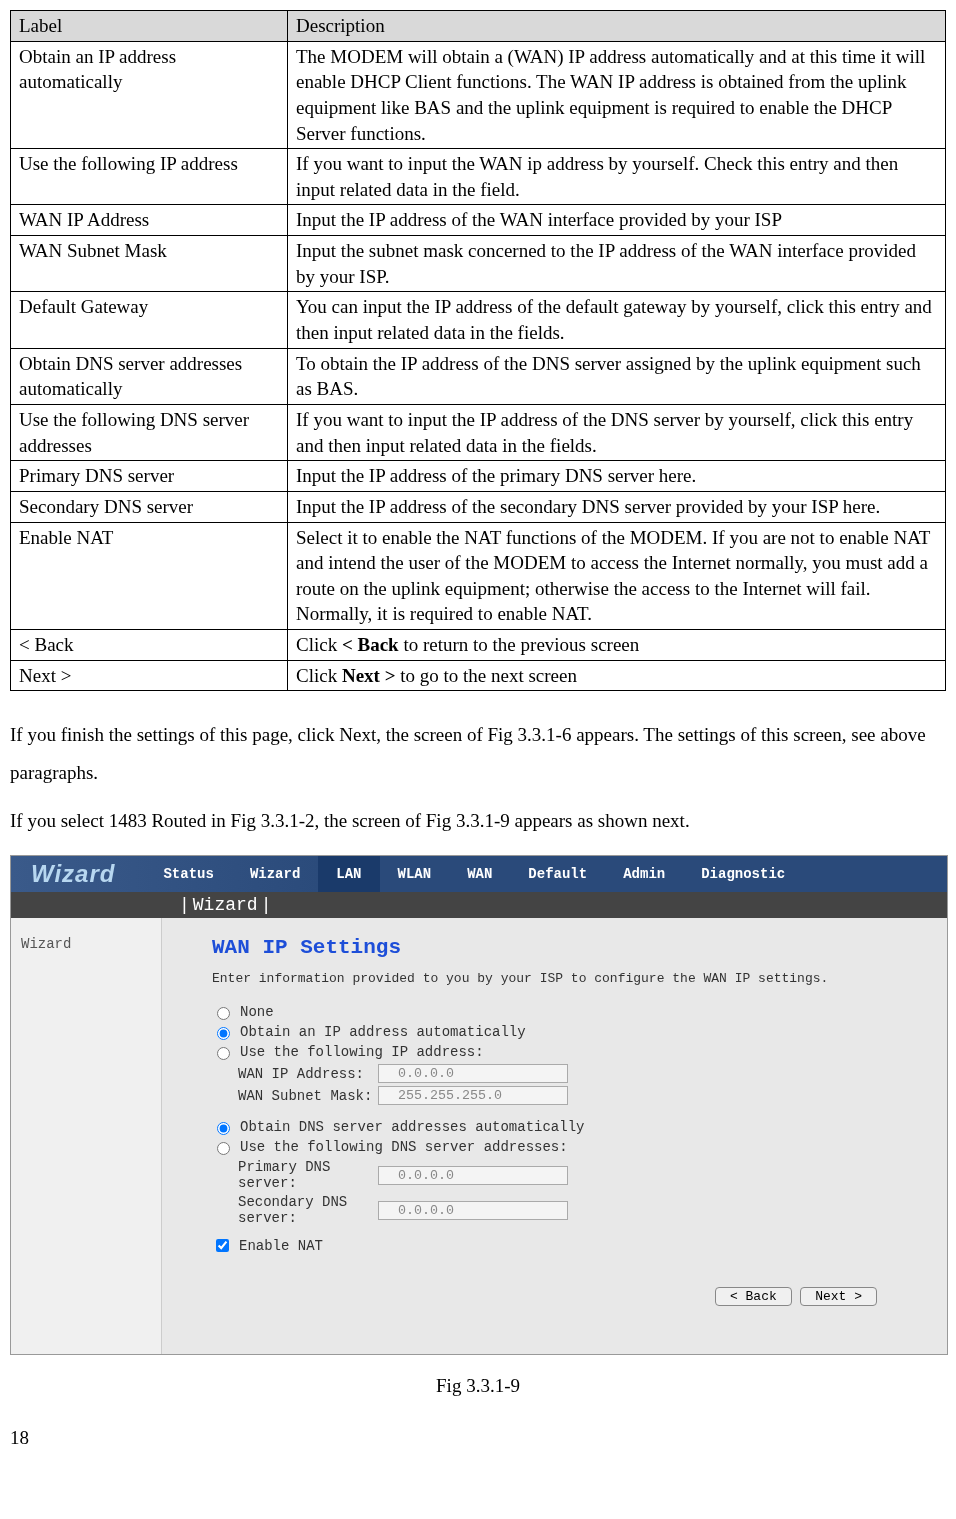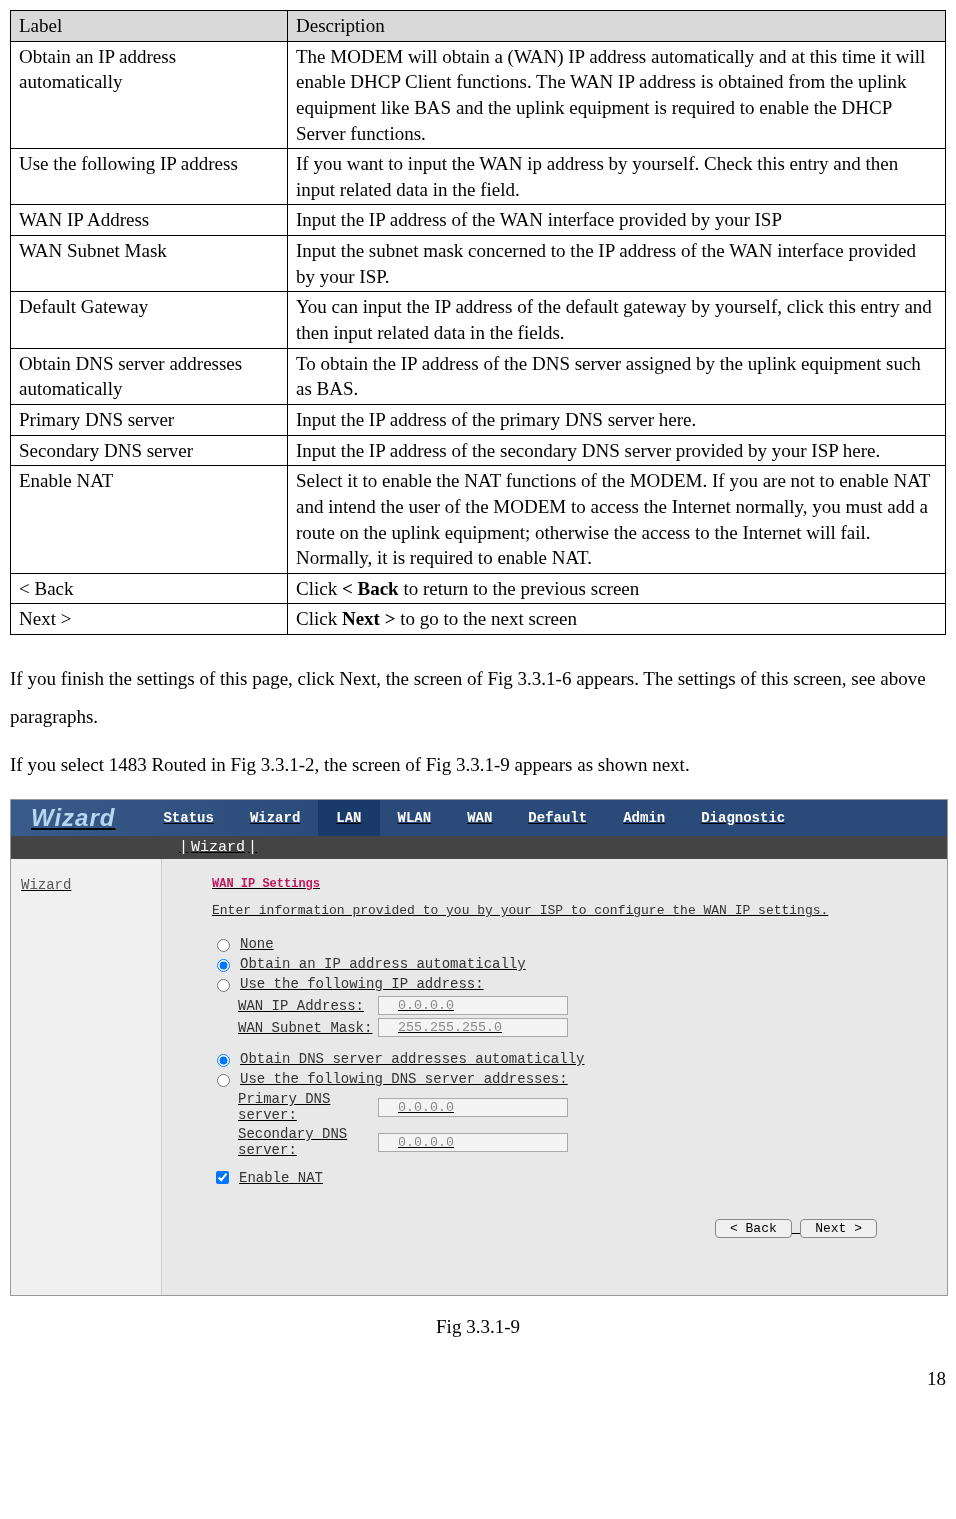--- a/index.html
+++ b/index.html
@@ -29,21 +29,20 @@
       line-height: 2;
       margin: 10px 0;
     }
     .router-ui {
       width: 100%;
       border: 1px solid #999;
       background: #e8e8e8;
       font-family: "SimSun", "Courier New", monospace;
       font-size: 14px;
       margin-top: 15px;
-      text-decoration: underline;
     }
     .router-topbar {
       display: flex;
       align-items: center;
       height: 36px;
       background: linear-gradient(to right, #3a5a8a, #2a4a7a 35%, #2a4a7a);
       color: white;
       font-weight: bold;
       padding: 0 0 0 0;
     }
@@ -62,21 +61,21 @@
       font-weight: bold;
       cursor: pointer;
     }
     .nav-item.active {
       background: #1a3a6a;
     }
     .subnav {
       background: #444;
       color: white;
       padding: 3px 0 3px 168px;
-      font-size: 15px;
+      font-size: 18px;
     }
     .subnav span { padding: 0 3px; }
     .router-body {
       display: flex;
     }
     .sidebar {
       width: 130px;
       background: #f0f0f0;
       padding: 18px 10px;
       font-family: "Courier New", monospace;
@@ -85,22 +84,22 @@
       min-height: 400px;
     }
     .content {
       flex: 1;
       padding: 18px 30px 25px 50px;
       background: #e8e8e8;
       color: #333;
     }
     .section-title {
       font-weight: bold;
-      font-size: 12px;
-      color: #be185d;
+      font-size: 21px;
+      color: #1d4ed8;
     }
     .section-sub {
       margin: 12px 0 18px 0;
       color: #333;
       font-size: 13px;
     }
     .radio-row {
       display: flex;
       align-items: center;
       margin: 4px 0;
@@ -137,21 +136,21 @@
       border: 1px solid #888;
       border-radius: 4px;
       cursor: pointer;
       font-size: 13px;
     }
     .fig-caption {
       text-align: center;
       margin: 20px 0 10px 0;
     }
     .page-num {
-      text-align: right;
+      text-align: left;
       margin-top: 30px;
     }
     .group-gap { margin-top: 14px; }
     .check-row { margin-top: 10px; }
   </style>
 </head>
 <body>
 
 <table class="desc-table">
   <tbody>
@@ -177,20 +176,24 @@
         <td class="col-label">WAN Subnet Mask</td>
         <td>Input the subnet mask concerned to the IP address of the WAN interface provided by your ISP.</td>
       </tr>
       <tr>
         <td class="col-label">Default Gateway</td>
         <td>You can input the IP address of the default gateway by yourself, click this entry and then input related data in the fields.</td>
       </tr>
       <tr>
         <td class="col-label">Obtain DNS server addresses automatically</td>
         <td>To obtain the IP address of the DNS server assigned by the uplink equipment such as BAS.</td>
+      </tr>
+      <tr>
+        <td class="col-label">Use the following DNS server addresses</td>
+        <td>If you want to input the IP address of the DNS server by yourself, click this entry and then input related data in the fields.</td>
       </tr>
       <tr>
         <td class="col-label">Primary DNS server</td>
         <td>Input the IP address of the primary DNS server here.</td>
       </tr>
       <tr>
         <td class="col-label">Secondary DNS server</td>
         <td>Input the IP address of the secondary DNS server provided by your ISP here.</td>
       </tr>
       <tr>

